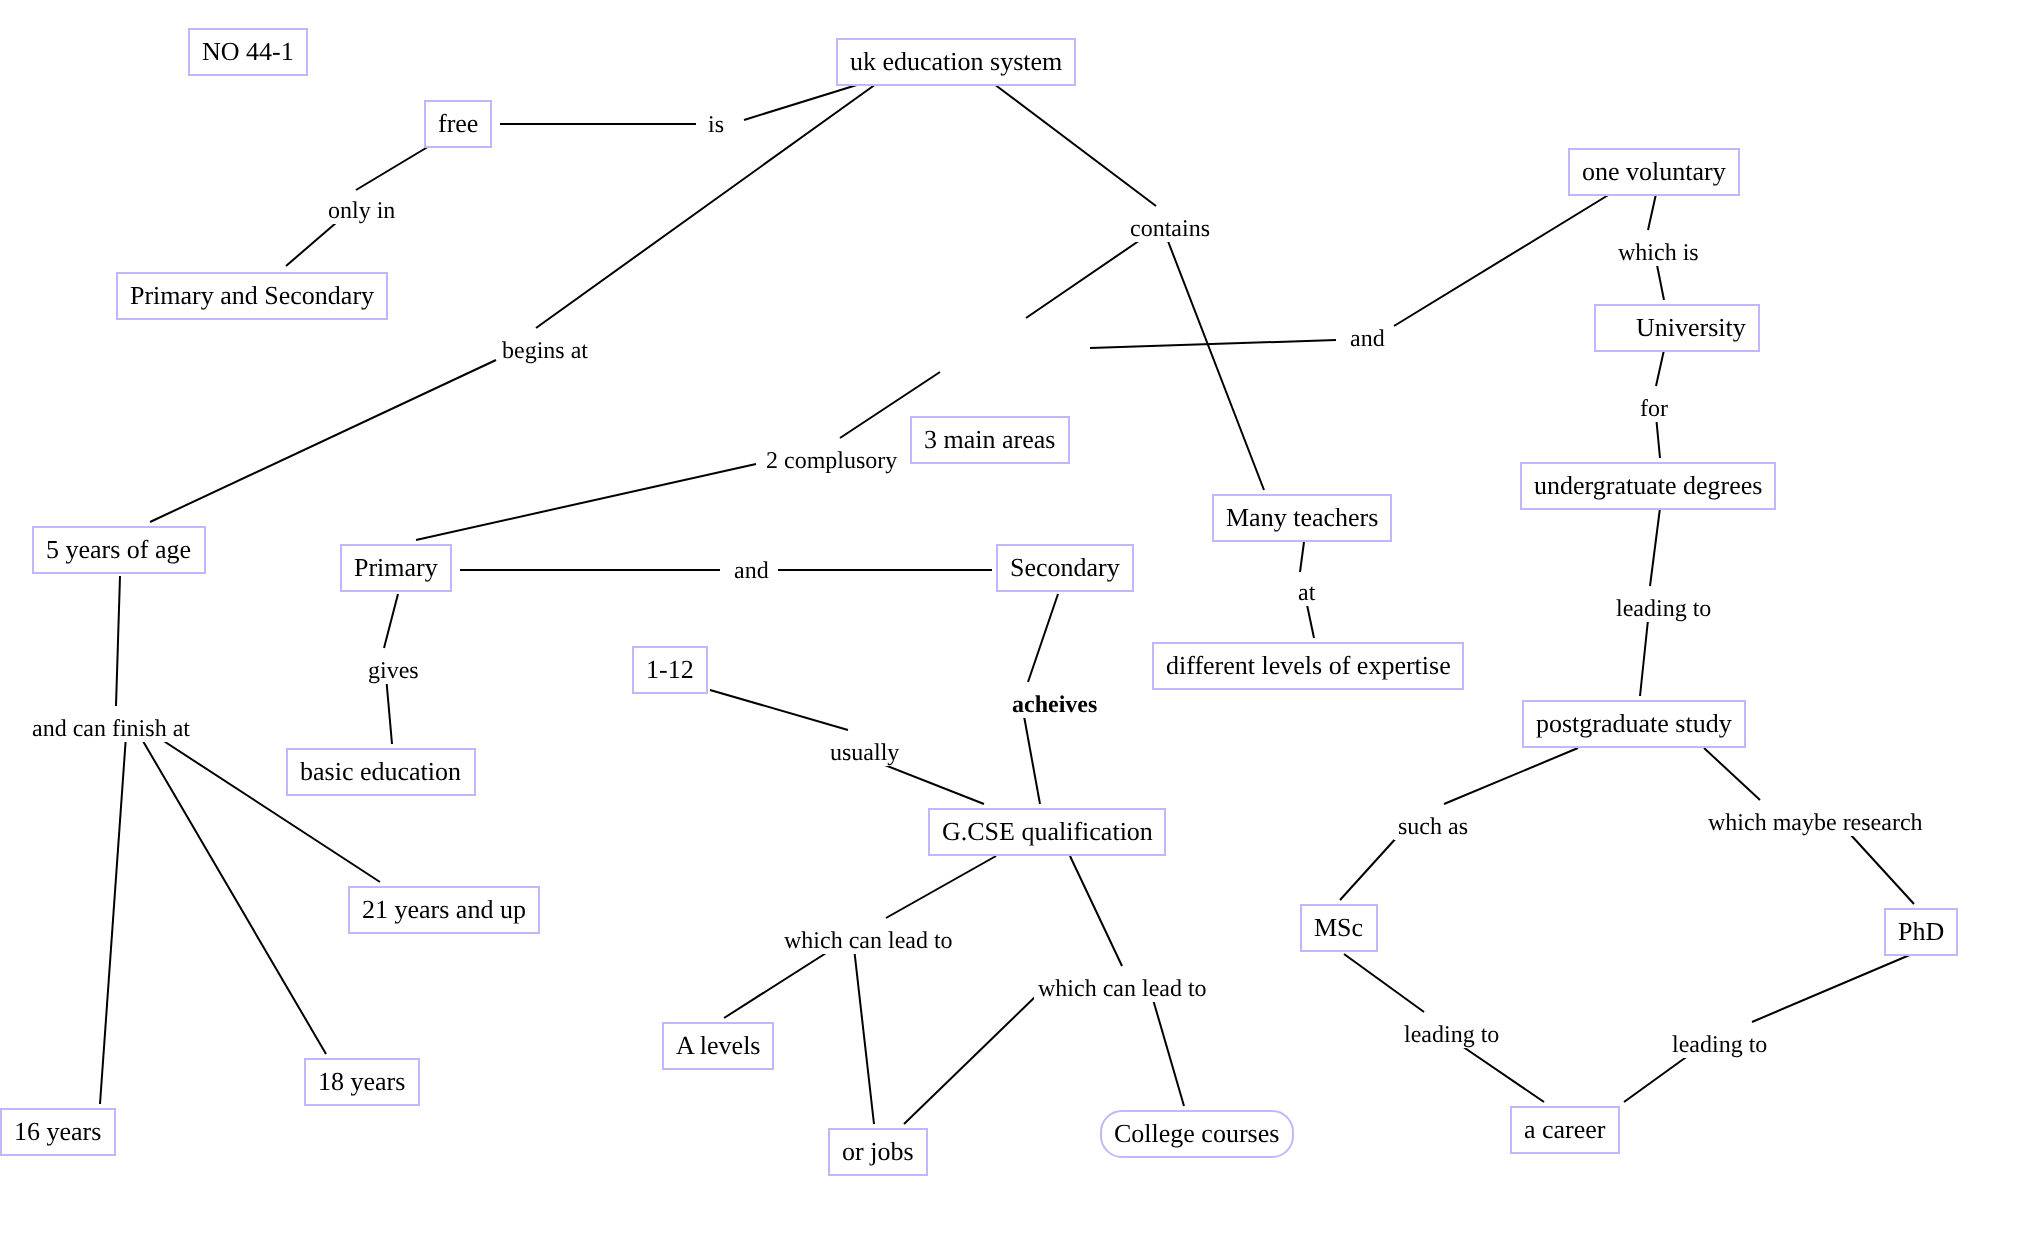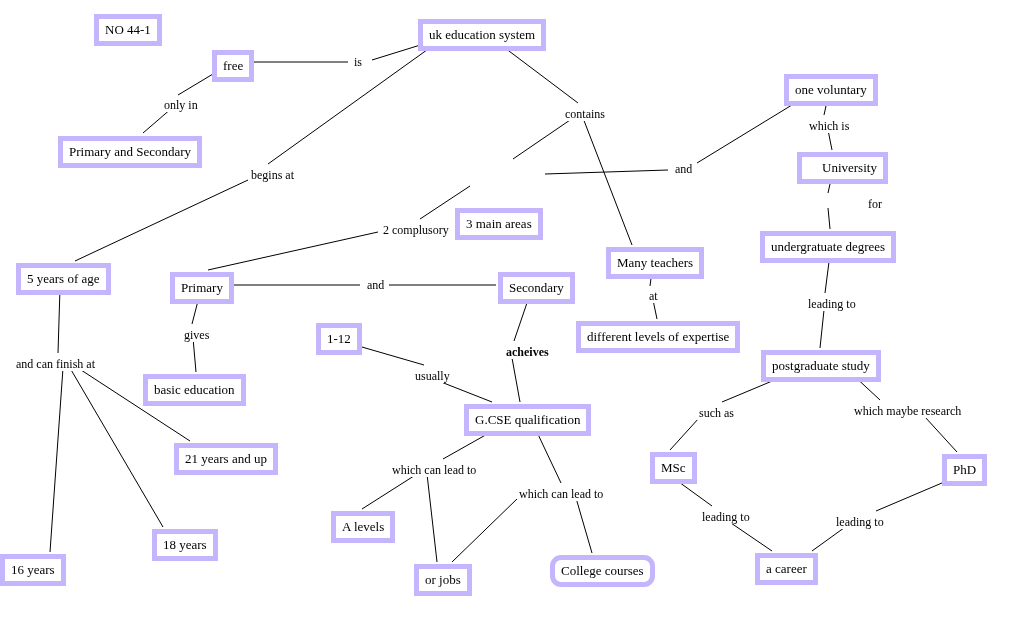--- a/index.html
+++ b/index.html
@@ -19,21 +19,21 @@
     position: absolute;
     left: 0;
     top: 0;
     width: 1020px;
     height: 628px;
     pointer-events: none;
   }
   .node {
     position: absolute;
     box-sizing: border-box;
-    border: 5px solid #c4b5fd;
+    border: 1px solid #c4b5fd;
     background: #ffffff;
     color: #000000;
     font-size: 13px;
     line-height: 1;
     padding: 4px 6px 5px 6px;
     white-space: nowrap;
   }
   .edge-label {
     position: absolute;
     background: #ffffff;
@@ -125,21 +125,21 @@
       <div class="node" style="left: 0; top: 554px;">16 years</div>
       <div class="node" style="left: 414px; top: 564px;">or jobs</div>
     </div>
   <div id="label-layer">
       <div class="edge-label" style="left: 352px; top: 55px;">is</div>
       <div class="edge-label" style="left: 162px; top: 98px;">only in</div>
       <div class="edge-label" style="left: 563px; top: 107px;">contains</div>
       <div class="edge-label" style="left: 807px; top: 119px;">which is</div>
       <div class="edge-label" style="left: 249px; top: 168px;">begins at</div>
       <div class="edge-label" style="left: 673px; top: 162px;">and</div>
-      <div class="edge-label" style="left: 818px; top: 197px; margin-left: 48px;">for</div>
+      <div class="edge-label" style="left: 818px; top: 197px;">for</div>
       <div class="edge-label" style="left: 381px; top: 223px;">2 complusory</div>
       <div class="edge-label" style="left: 365px; top: 278px;">and</div>
       <div class="edge-label" style="left: 647px; top: 289px;">at</div>
       <div class="edge-label" style="left: 806px; top: 297px;">leading to</div>
       <div class="edge-label" style="left: 182px; top: 328px;">gives</div>
       <div class="edge-label" style="left: 14px; top: 357px;">and can finish at</div>
       <div class="edge-label" style="left: 504px; top: 345px; font-weight: bold;">acheives</div>
       <div class="edge-label" style="left: 413px; top: 369px;">usually</div>
       <div class="edge-label" style="left: 697px; top: 406px;">such as</div>
       <div class="edge-label" style="left: 852px; top: 404px;">which maybe research</div>

